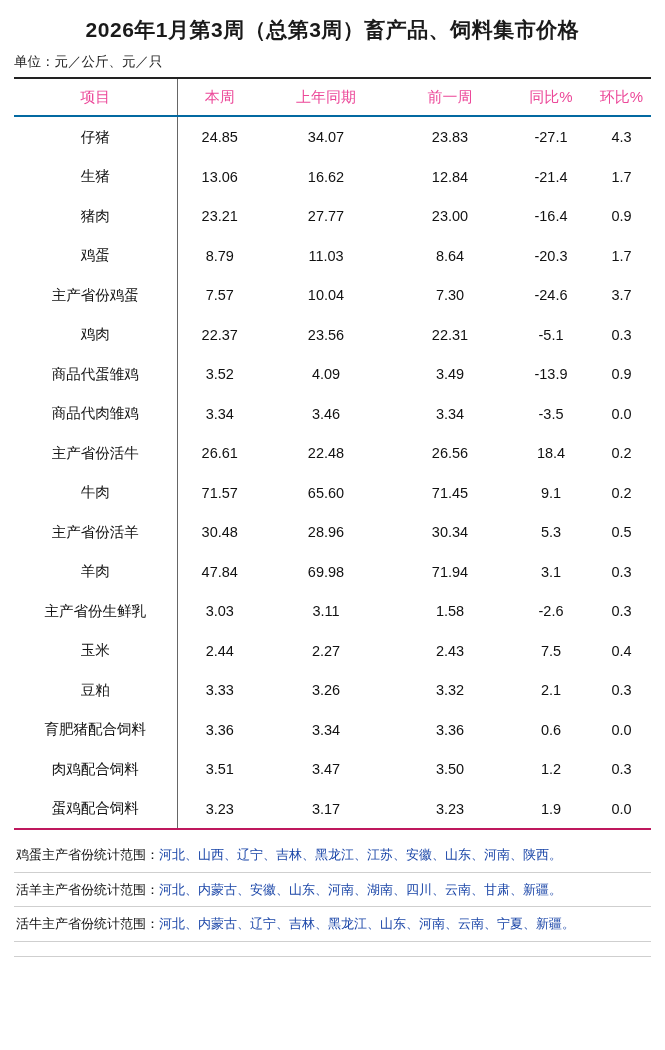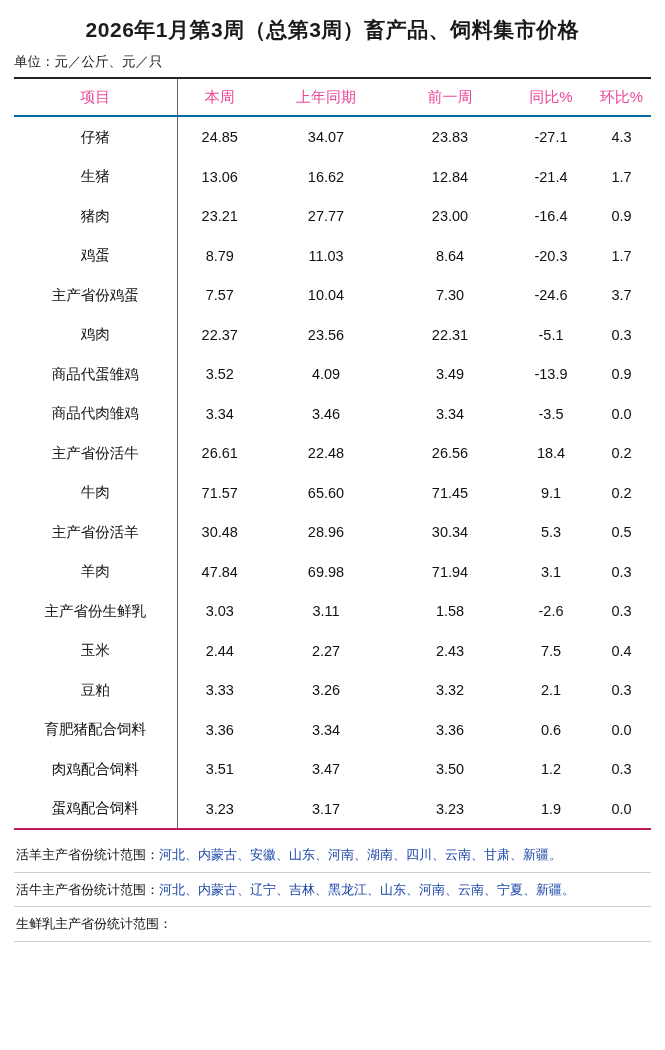--- a/index.html
+++ b/index.html
@@ -273,25 +273,28 @@
         <td>3.17</td>
         <td>3.23</td>
         <td>1.9</td>
         <td>0.0</td>
       </tr>
     </tbody>
   </table>
 
   <div class="notes">
     <div class="note-row">
+      <span class="note-label">鸡蛋主产省份统计范围：</span>
+      <span class="note-value" style="color:#1b46a8">河北、山西、辽宁、吉林、黑龙江、江苏、安徽、山东、河南、陕西。</span>
+    </div>
+    <div class="note-row">
       <span class="note-label">活羊主产省份统计范围：</span>
       <span class="note-value" style="color:#1b46a8">河北、内蒙古、安徽、山东、河南、湖南、四川、云南、甘肃、新疆。</span>
     </div>
     <div class="note-row">
       <span class="note-label">活牛主产省份统计范围：</span>
       <span class="note-value" style="color:#1b46a8">河北、内蒙古、辽宁、吉林、黑龙江、山东、河南、云南、宁夏、新疆。</span>
     </div>
     <div class="note-row">
-      <span class="note-label">生鲜乳主产省份统计范围：</span>
     </div>
   </div>
 
 </div>
 
 </body></html>

